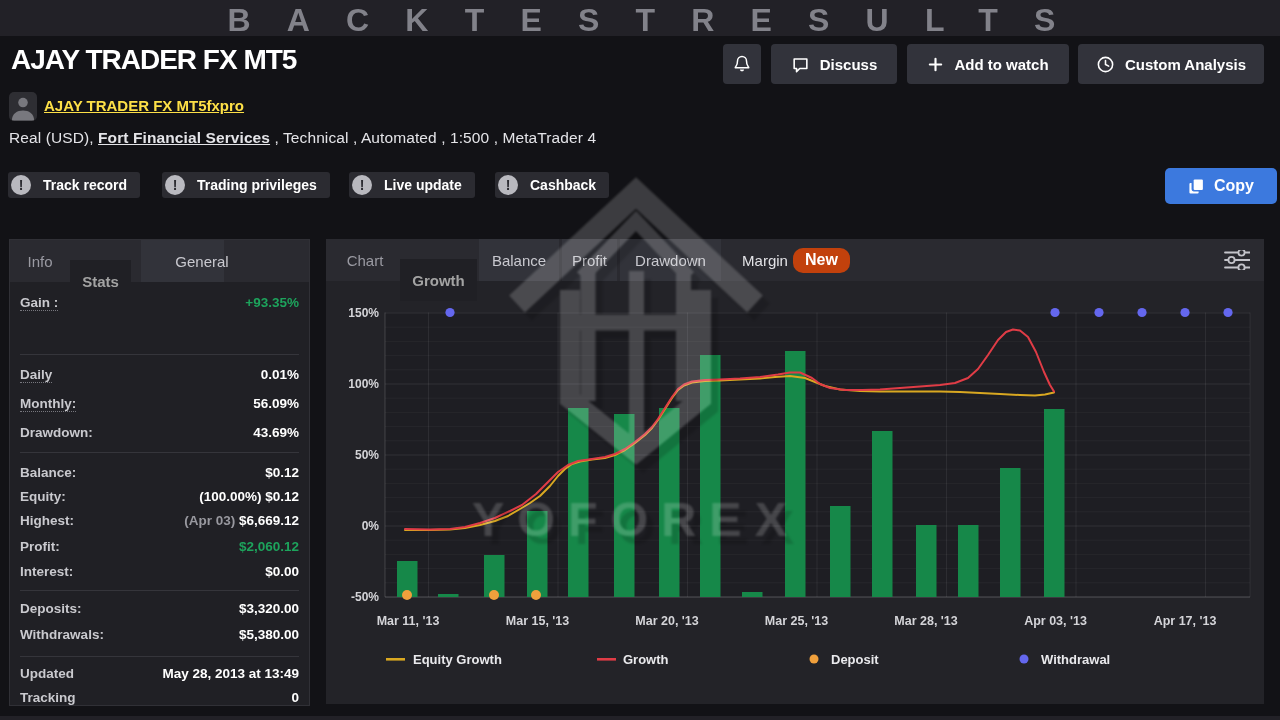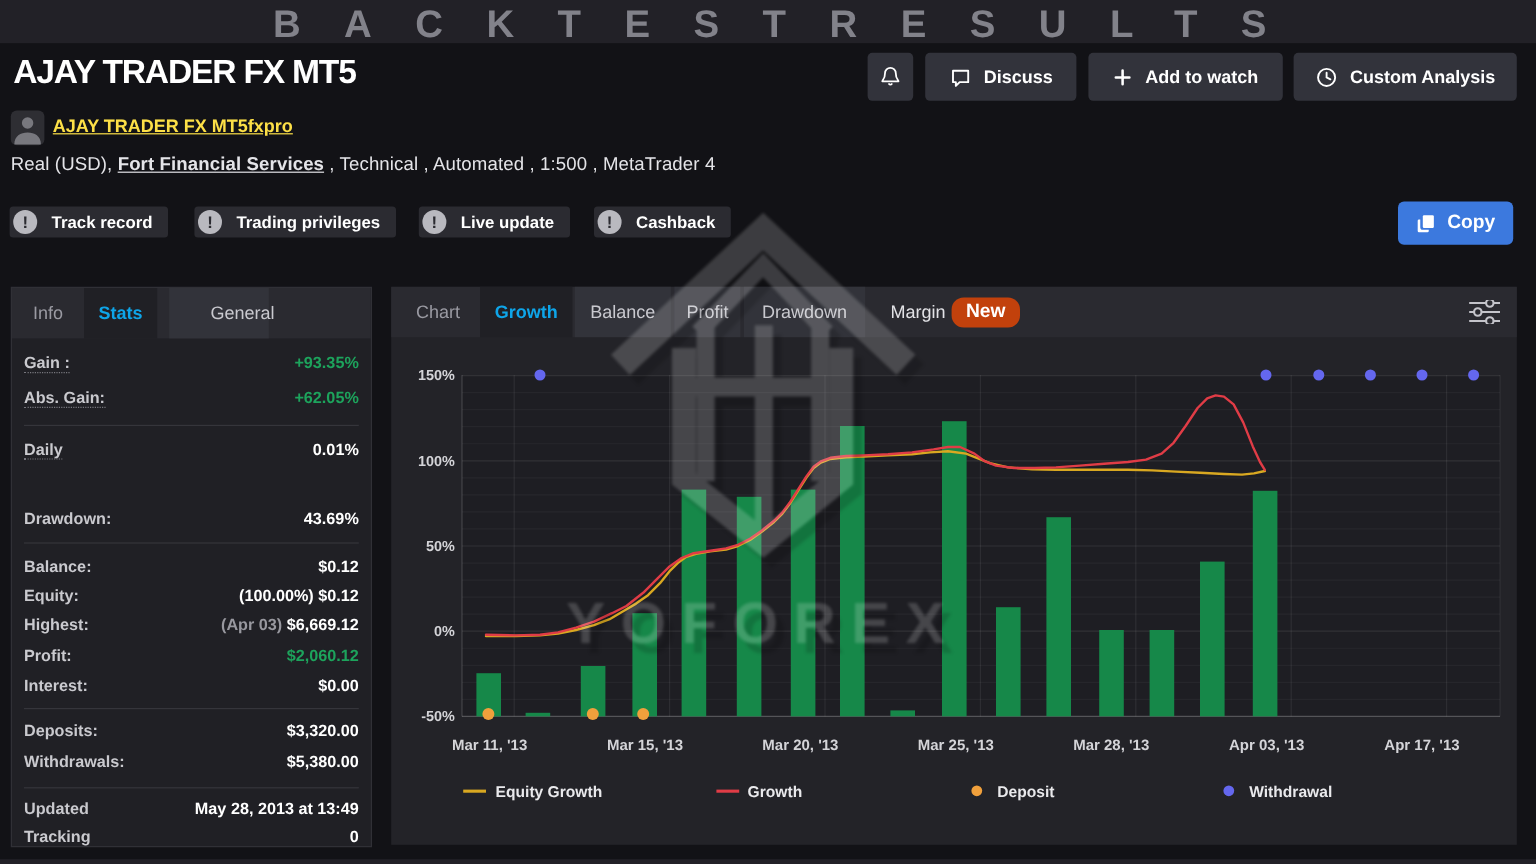--- a/index.html
+++ b/index.html
@@ -20,29 +20,29 @@
     background:#2e2e33; overflow:hidden; }
   #userlink { left:44px; top:97px; font-size:15px; font-weight:bold; color:#fde047; text-decoration:underline; }
   #subline { left:9px; top:129px; font-size:15.5px; letter-spacing:0.1px; color:#e4e4e8; }
   #subline b { text-decoration:underline; }
 
   .badge { position:absolute; top:172px; height:26px; background:#2b2b31; border-radius:3px;
     display:flex; align-items:center; color:#fff; font-size:14px; font-weight:bold; padding:0 13px 0 3px; gap:12px; }
   .bcirc { width:20px; height:20px; border-radius:50%; background:#b9b9bf; color:#2b2b31;
     font-weight:bold; font-size:14px; text-align:center; line-height:20px; }
 
-  #copybtn { left:1165px; top:168px; width:96px; height:36px; background:#3c79de; border-radius:5px;
+  #copybtn { left:1165px; top:168px; width:112px; height:36px; background:#3c79de; border-radius:5px;
     color:#fff; font-size:16px; font-weight:bold; display:flex; align-items:center; justify-content:center; gap:9px; }
 
   
   #lpanel { left:9px; top:239px; width:301px; height:467px; background:#202025; border:1px solid #303036; }
   #ltabs { position:absolute; left:0; top:0; width:299px; height:42px; background:#2a2a30; }
   .tab { position:absolute; top:0; height:42px; display:flex; align-items:center; justify-content:center;
     font-size:15px; color:#9a9aa2; }
-  .tab.active { background:#202025; color:#0ea5e9; font-weight:bold; }
+  .tab.active { background:#202025; color:#a3a3a3; font-weight:bold;margin-top:20px; }
   .tab.lite { background:#32333a; color:#c9c9cf; }
 
   .srow { position:absolute; left:10px; width:279px; height:20px; font-size:13.5px; }
   .srow .lab { position:absolute; left:0; top:0; color:#c9c9ce; font-weight:bold; }
   .srow .lab.du { border-bottom:1px dotted #77777e; }
   .srow .val { position:absolute; right:0; top:0; color:#fff; font-weight:bold; text-align:right; }
   .srow .val .grn { color:#1da35c; }
   .srow .val .gry { color:#98989f; font-weight:bold; }
   .ldiv { position:absolute; left:10px; width:279px; height:0; border-top:1px solid #35353b; }
 
@@ -111,27 +111,27 @@
 
   <div class="abs" id="lpanel">
     <div id="ltabs"></div>
     <div class="tab" style="left:0; width:60px;">Info</div>
     <div class="tab active" style="left:60px; width:61px;">Stats</div>
     <div class="tab lite" style="left:131px; width:83px;padding-left:39px;">General</div>
   <div class="srow" style="top: 54.5px;">
         <span class="lab du">Gain :</span>
         <span class="val"><span class="grn">+93.35%</span></span>
       </div>
-      <div class="srow" style="top: 84px;">
-        <span class="lab du">Abs. Gain:</span>
-        <span class="val"><span class="grn">+62.05%</span></span>
-      </div>
       <div class="srow" style="top: 127px;">
         <span class="lab du">Daily</span>
         <span class="val">0.01%</span>
+      </div>
+      <div class="srow" style="top: 155.5px;">
+        <span class="lab du">Monthly:</span>
+        <span class="val">56.09%</span>
       </div>
       <div class="srow" style="top: 185px;">
         <span class="lab">Drawdown:</span>
         <span class="val">43.69%</span>
       </div>
       <div class="srow" style="top: 225px;">
         <span class="lab">Balance:</span>
         <span class="val">$0.12</span>
       </div>
       <div class="srow" style="top: 249px;">

